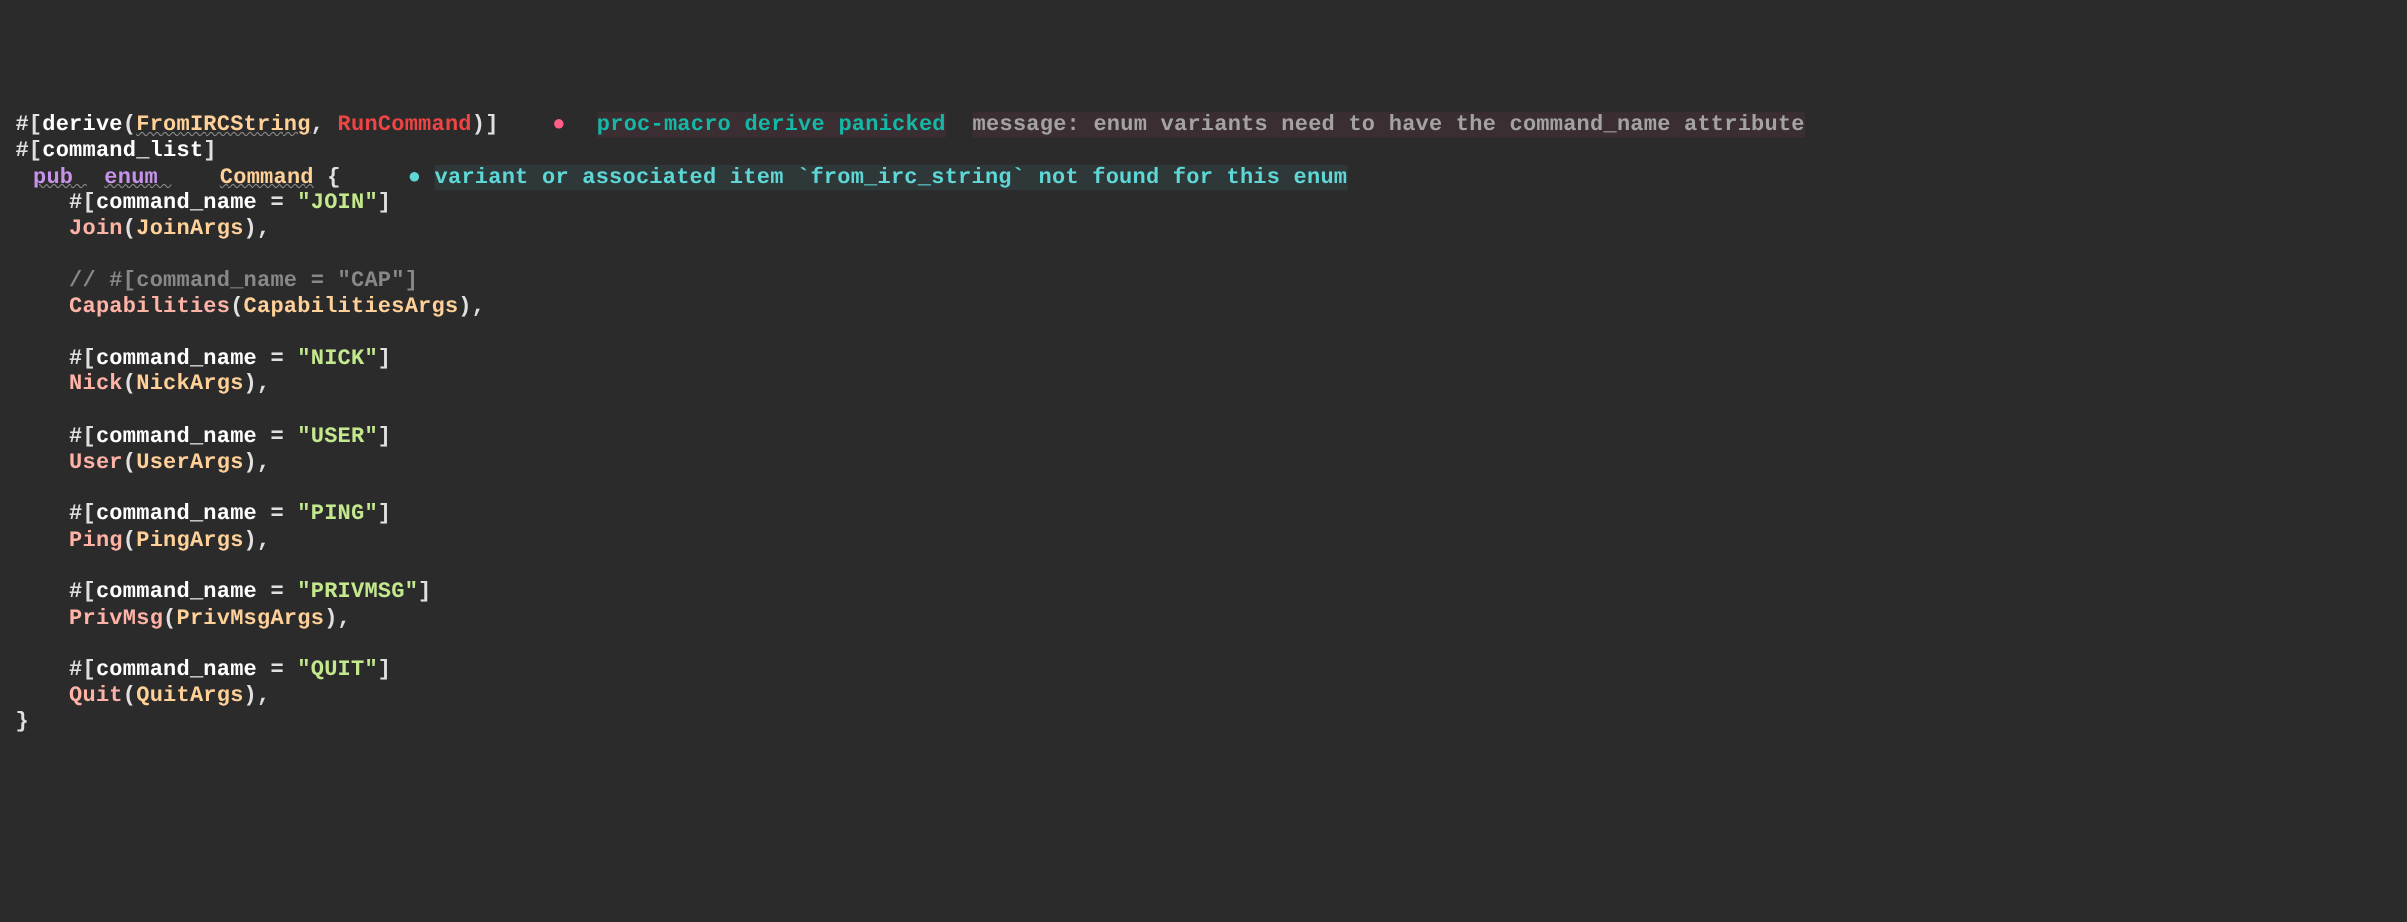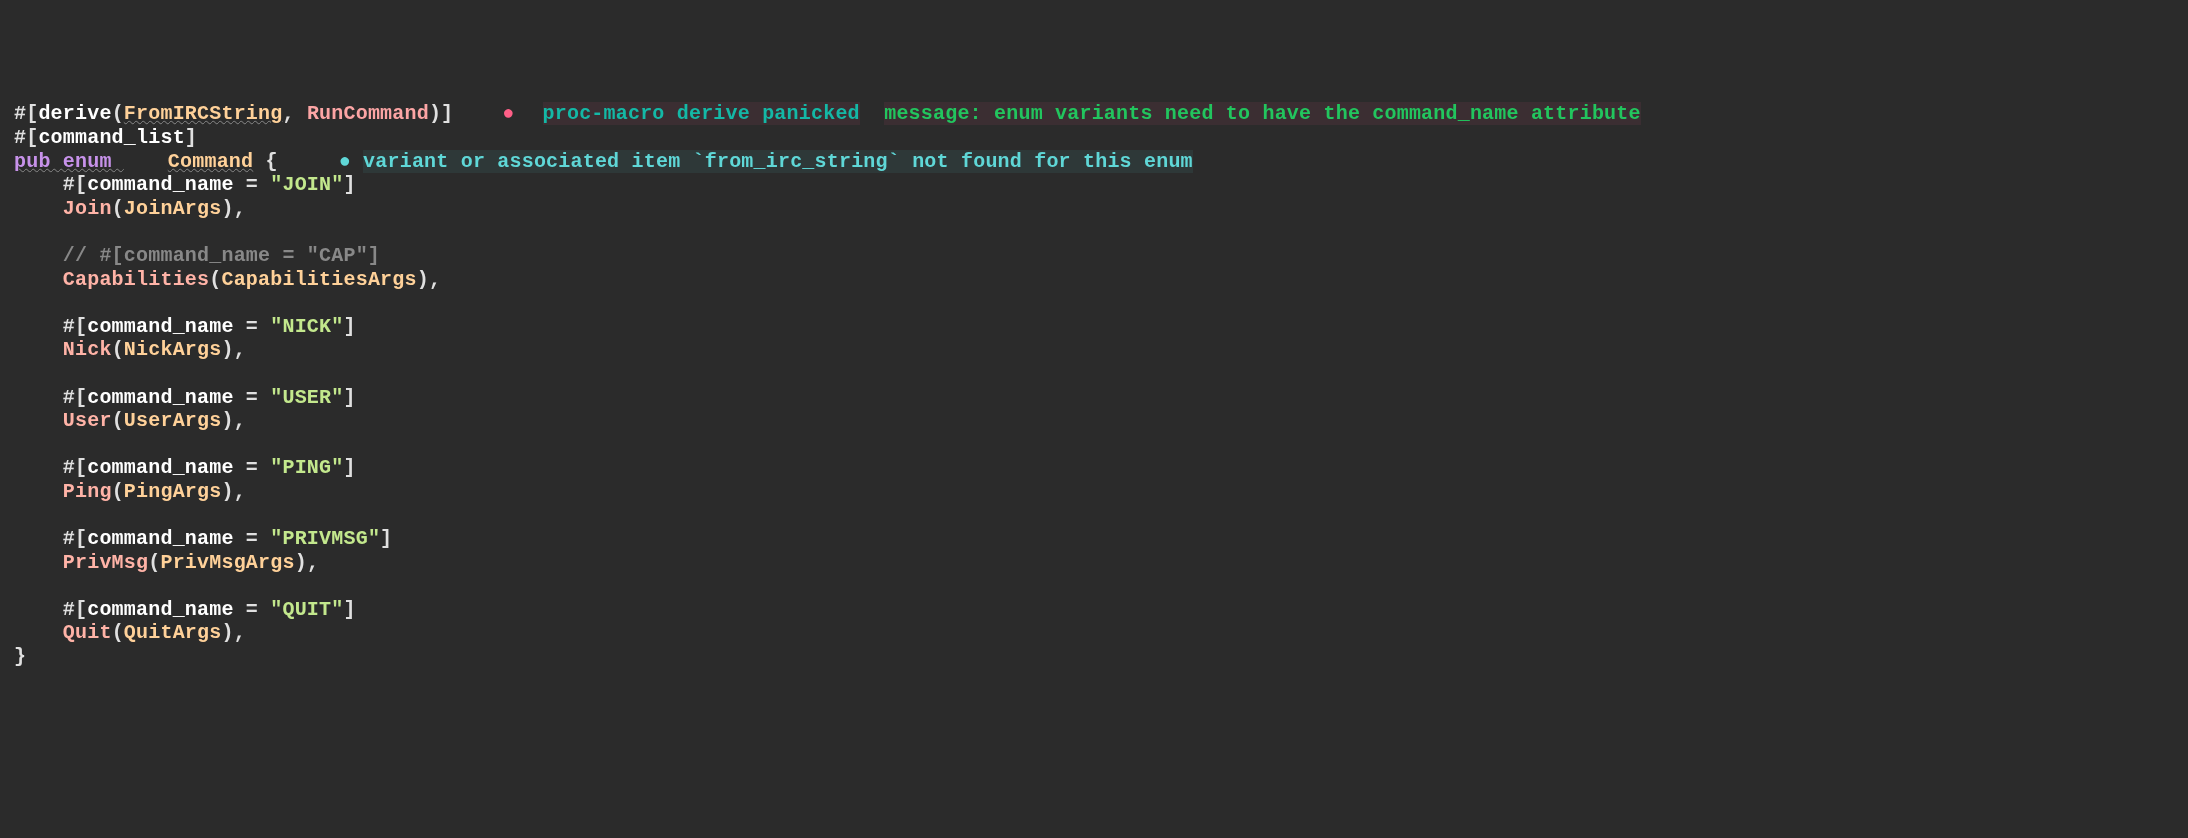--- a/index.html
+++ b/index.html
@@ -17,42 +17,42 @@
       line-height: 1.18;
       white-space: pre;
       letter-spacing: 0.2px;
     }
     .line {
       display: block;
     }
     .punct { color: #e0e0e0; }
     .attr-bracket { color: #e0e0e0; }
     .attr-name { color: #ffffff; }
-    .derive-macro { color: #fca5a5; }
+    .derive-macro { color: #ef4444; }
     .derive-underline {
       color: #ffd199;
       text-decoration: underline wavy #888;
       text-decoration-thickness: 1px;
     }
-    .keyword { color: #c792ea; }
+    .keyword { color: #c792ea; margin-left: 16px; }
     .enum-name {
       color: #ffd199;
       text-decoration: underline wavy #888;
       text-decoration-thickness: 1px;
       margin-left: 44px;
     }
     .brace { color: #e0e0e0; }
     .string { color: #c3e88d; }
     .variant { color: #ffb3a7; }
     .type { color: #ffd199; }
     .comment { color: #888; }
     .bullet-red { color: #ff5f87; }
     .bullet-teal { color: #5fd7d7; }
     .diag-red { color: #14b8a6; background-color: rgba(255,95,135,0.08); margin-left: 16px; }
-    .diag-red2 { color: #22c55e; background-color: rgba(255,95,135,0.08); }
+    .diag-red2 { color: #a3a3a3; background-color: rgba(255,95,135,0.08); }
     .diag-teal { color: #5fd7d7; background-color: rgba(95,215,215,0.08); margin-top: 32px; }
     .eq { color: #e0e0e0; }
   </style>
 </head>
 <body>
 
 
 
 <div><span class="line"><span class="attr-bracket">#</span><span class="attr-bracket">[</span><span class="attr-name">derive</span><span class="punct">(</span><span class="derive-underline">FromIRCString</span><span class="punct">, </span><span class="derive-macro">RunCommand</span><span class="punct">)</span><span class="attr-bracket">]</span><span>    </span><span class="bullet-red">● </span><span class="diag-red">proc-macro derive panicked</span><span>  </span><span class="diag-red2">message: enum variants need to have the command_name attribute</span></span><span class="line"><span class="attr-bracket">#</span><span class="attr-bracket">[</span><span class="attr-name">command_list</span><span class="attr-bracket">]</span></span><span class="line"><span class="keyword" style="text-decoration: underline wavy #888; text-decoration-thickness:1px;">pub </span><span class="keyword" style="text-decoration: underline wavy #888; text-decoration-thickness:1px;">enum </span><span class="enum-name">Command</span><span> </span><span class="brace">{</span><span>     </span><span class="bullet-teal">● </span><span class="diag-teal">variant or associated item `from_irc_string` not found for this enum</span></span><span class="line"><span>    </span><span class="attr-bracket">#</span><span class="attr-bracket">[</span><span class="attr-name">command_name</span><span class="eq"> = </span><span class="string">"JOIN"</span><span class="attr-bracket">]</span></span><span class="line"><span>    </span><span class="variant">Join</span><span class="punct">(</span><span class="type">JoinArgs</span><span class="punct">)</span><span class="punct">,</span></span><span class="line"> </span><span class="line"><span>    </span><span class="comment">// #[command_name = "CAP"]</span></span><span class="line"><span>    </span><span class="variant">Capabilities</span><span class="punct">(</span><span class="type">CapabilitiesArgs</span><span class="punct">)</span><span class="punct">,</span></span><span class="line"> </span><span class="line"><span>    </span><span class="attr-bracket">#</span><span class="attr-bracket">[</span><span class="attr-name">command_name</span><span class="eq"> = </span><span class="string">"NICK"</span><span class="attr-bracket">]</span></span><span class="line"><span>    </span><span class="variant">Nick</span><span class="punct">(</span><span class="type">NickArgs</span><span class="punct">)</span><span class="punct">,</span></span><span class="line"> </span><span class="line"><span>    </span><span class="attr-bracket">#</span><span class="attr-bracket">[</span><span class="attr-name">command_name</span><span class="eq"> = </span><span class="string">"USER"</span><span class="attr-bracket">]</span></span><span class="line"><span>    </span><span class="variant">User</span><span class="punct">(</span><span class="type">UserArgs</span><span class="punct">)</span><span class="punct">,</span></span><span class="line"> </span><span class="line"><span>    </span><span class="attr-bracket">#</span><span class="attr-bracket">[</span><span class="attr-name">command_name</span><span class="eq"> = </span><span class="string">"PING"</span><span class="attr-bracket">]</span></span><span class="line"><span>    </span><span class="variant">Ping</span><span class="punct">(</span><span class="type">PingArgs</span><span class="punct">)</span><span class="punct">,</span></span><span class="line"> </span><span class="line"><span>    </span><span class="attr-bracket">#</span><span class="attr-bracket">[</span><span class="attr-name">command_name</span><span class="eq"> = </span><span class="string">"PRIVMSG"</span><span class="attr-bracket">]</span></span><span class="line"><span>    </span><span class="variant">PrivMsg</span><span class="punct">(</span><span class="type">PrivMsgArgs</span><span class="punct">)</span><span class="punct">,</span></span><span class="line"> </span><span class="line"><span>    </span><span class="attr-bracket">#</span><span class="attr-bracket">[</span><span class="attr-name">command_name</span><span class="eq"> = </span><span class="string">"QUIT"</span><span class="attr-bracket">]</span></span><span class="line"><span>    </span><span class="variant">Quit</span><span class="punct">(</span><span class="type">QuitArgs</span><span class="punct">)</span><span class="punct">,</span></span><span class="line"><span class="brace">}</span></span></div>
 

